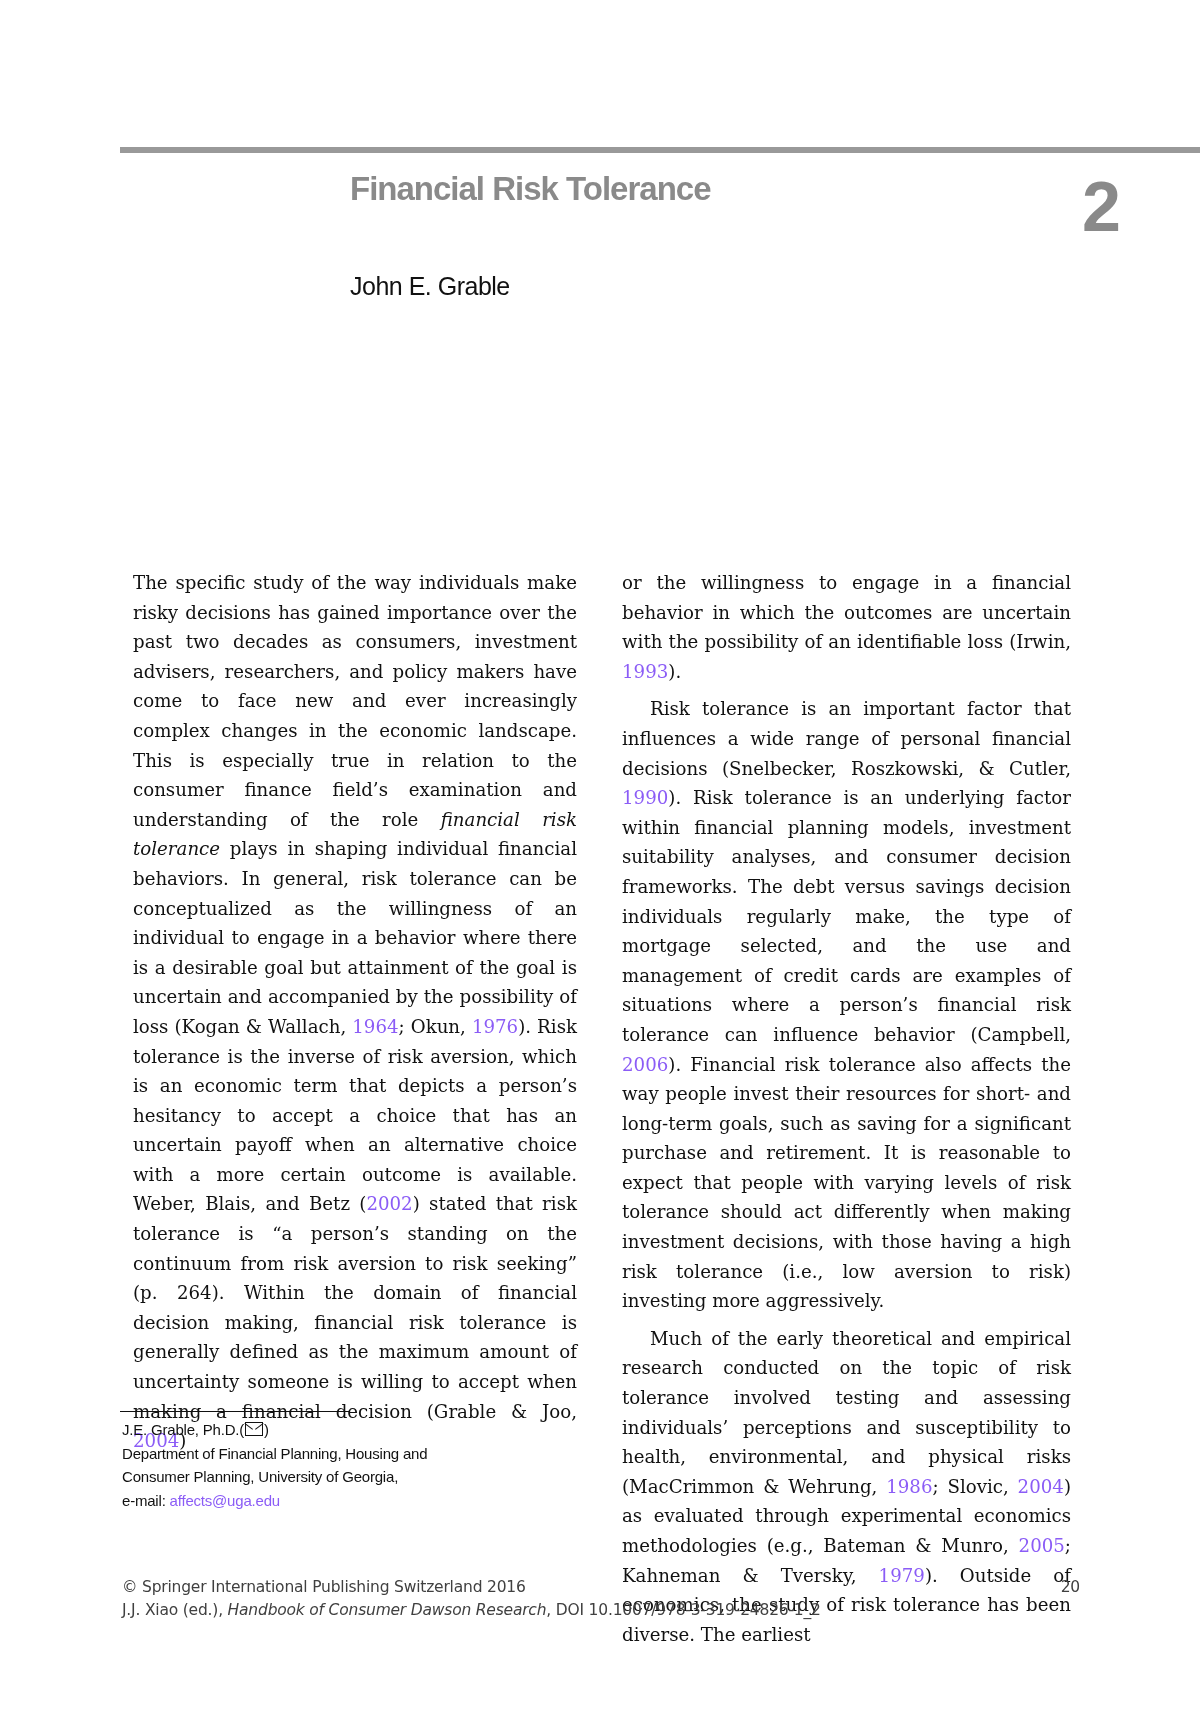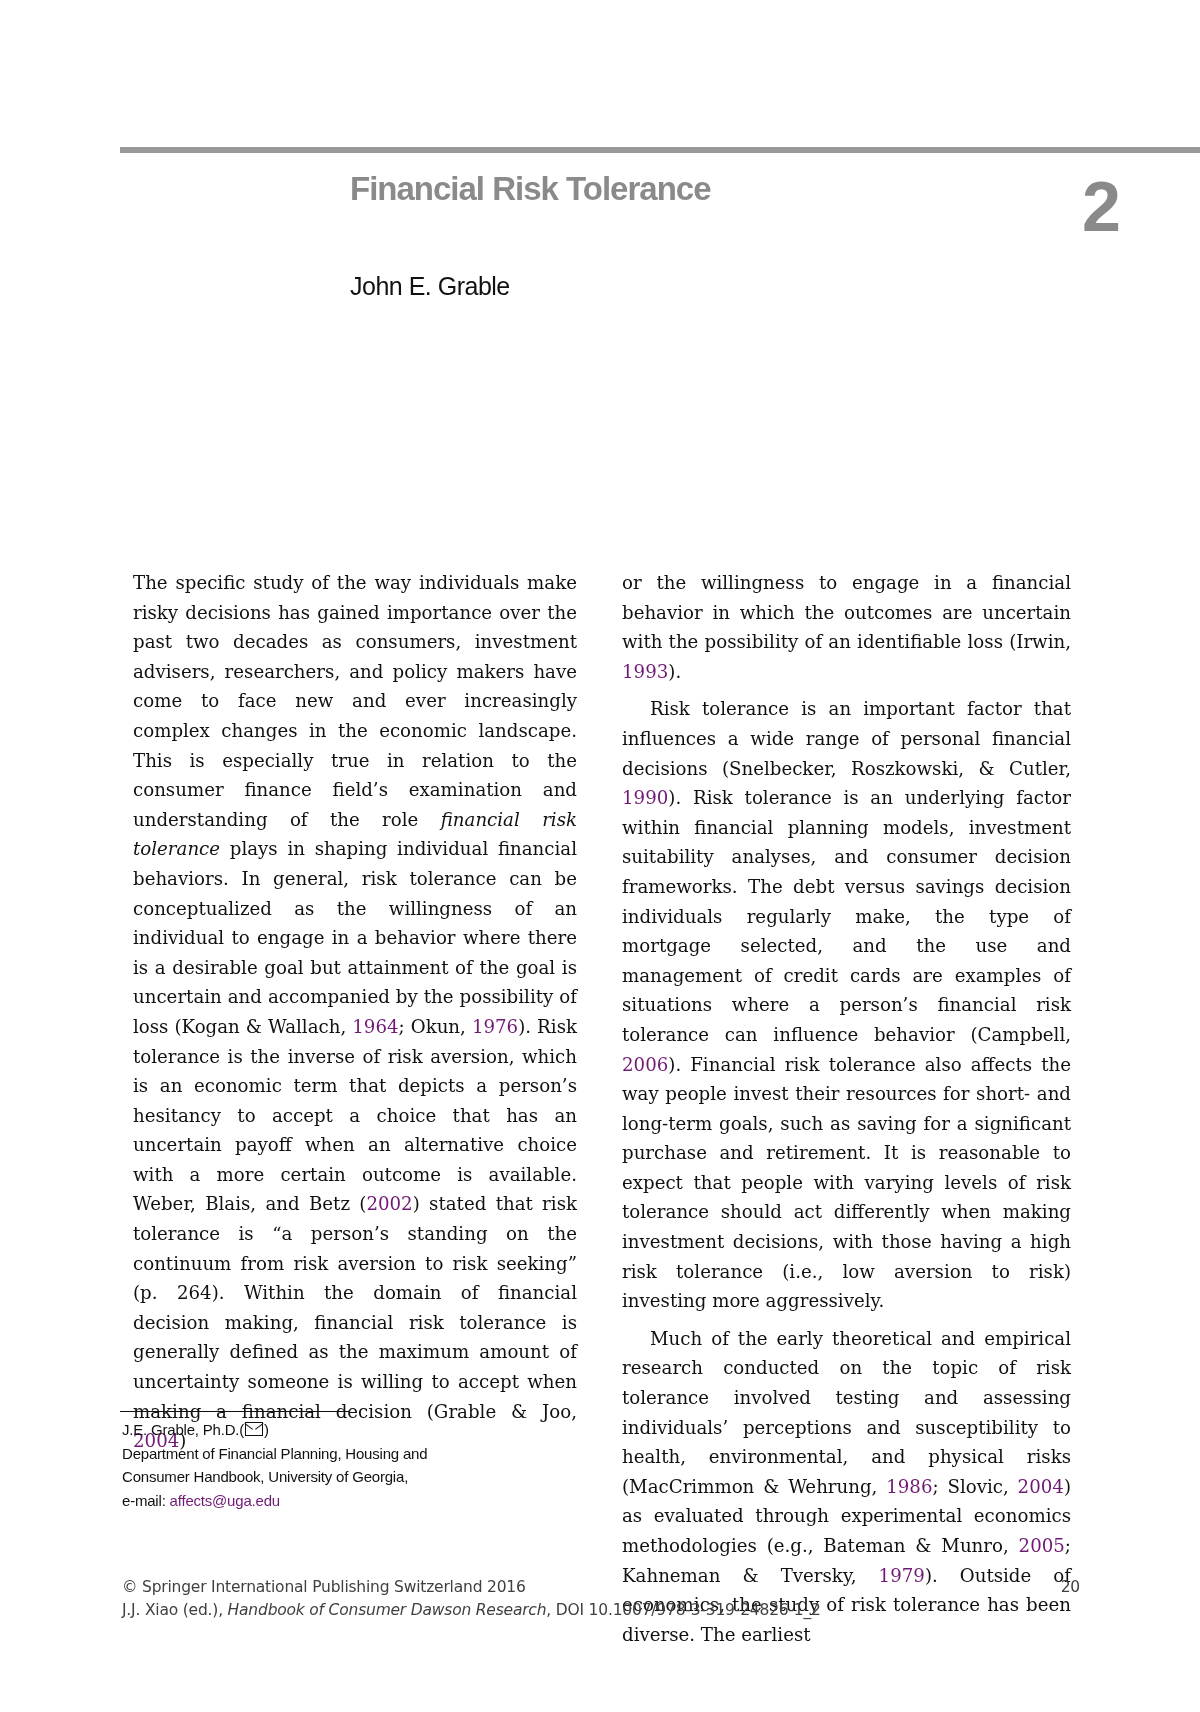--- a/index.html
+++ b/index.html
@@ -11,21 +11,21 @@
   .chapter-number { position: absolute; left: 1082px; top: 172px; font-family: "Liberation Sans", sans-serif;
                     font-weight: bold; font-size: 70px; color: #8a8a8a; line-height: 1; }
   .author { position: absolute; left: 350px; top: 272px; font-family: "Liberation Sans", sans-serif;
             font-size: 25px; color: #111; letter-spacing: -0.5px; text-align: right; }
   .col { position: absolute; top: 560px; width: 460px; font-size: 18.2px; line-height: 29.6px;
          text-align: justify; }
   .col-left { left: 125px; }
   .col-right { left: 614px; width: 465px; }
   .col p { margin: 8px; }
   .col p.indent { text-indent: 28px; }
-  .ref { color: #701a75; }
+  .ref { color: #8b5cf6; }
   em { font-style: italic; }
   .fn-rule { position: absolute; left: 120px; top: 1411px; width: 230px; height: 1px; background: #111; }
   .footnote { position: absolute; left: 122px; top: 1418px; font-size: 15px; line-height: 23.5px;
               font-family: Liberation Sans, sans-serif; color: #111; letter-spacing: -0.2px; }
   .footnote .env { display: inline-block; width: 16px; height: 12px; border: 1.3px solid #111; position: relative;
                    vertical-align: -1px; margin: 0 1px; }
   .footnote .env::before, .footnote .env::after { content: ""; position: absolute; top: 0; width: 10px; height: 1.3px;
                    background: #111; }
   .footnote .env::before { left: -1px; transform-origin: left top; transform: rotate(37deg); }
   .footnote .env::after { right: -1px; transform-origin: right top; transform: rotate(-37deg); }
@@ -49,21 +49,21 @@
     <p class="indent"><span>Risk tolerance is an important factor that influences a wide range of personal financial decisions (Snelbecker, Roszkowski, &amp; Cutler, </span><span class="ref">1990</span><span>). Risk tolerance is an underlying factor within financial planning models, investment suitability analyses, and consumer decision frameworks. The debt versus savings decision individuals regularly make, the type of mortgage selected, and the use and management of credit cards are examples of situations where a person’s financial risk tolerance can influence behavior (Campbell, </span><span class="ref">2006</span><span>). Financial risk tolerance also affects the way people invest their resources for short- and long-term goals, such as saving for a significant purchase and retirement. It is reasonable to expect that people with varying levels of risk tolerance should act differently when making investment decisions, with those having a high risk tolerance (i.e., low aversion to risk) investing more aggressively.</span></p>
     <p class="indent"><span>Much of the early theoretical and empirical research conducted on the topic of risk tolerance involved testing and assessing individuals’ perceptions and susceptibility to health, environmental, and physical risks (MacCrimmon &amp; Wehrung, </span><span class="ref">1986</span><span>; Slovic, </span><span class="ref">2004</span><span>) as evaluated through experimental economics methodologies (e.g., Bateman &amp; Munro, </span><span class="ref">2005</span><span>; Kahneman &amp; Tversky, </span><span class="ref">1979</span><span>). Outside of economics, the study of risk tolerance has been diverse. The earliest</span></p>
   </div>
 
 <div class="fn-rule"></div>
 <div class="footnote">
   <div>
     <span>J.E. Grable, Ph.D.</span>(<span class="env"></span>)
   </div>
   <div>Department of Financial Planning, Housing and</div>
-  <div>Consumer Handbook, University of Georgia,</div>
+  <div>Consumer Planning, University of Georgia,</div>
   <div>
     <span>e-mail: </span><span class="ref">affects@uga.edu</span>
   </div>
 </div>
 
 <div class="bottom">
   <div>© Springer International Publishing Switzerland 2016</div>
   <div class="page-num">20</div>
   <div>
     <span>J.J. Xiao (ed.), </span><em>Handbook of Consumer Dawson Research</em><span>, DOI 10.1007/978-3-319-24826-1_2</span>

